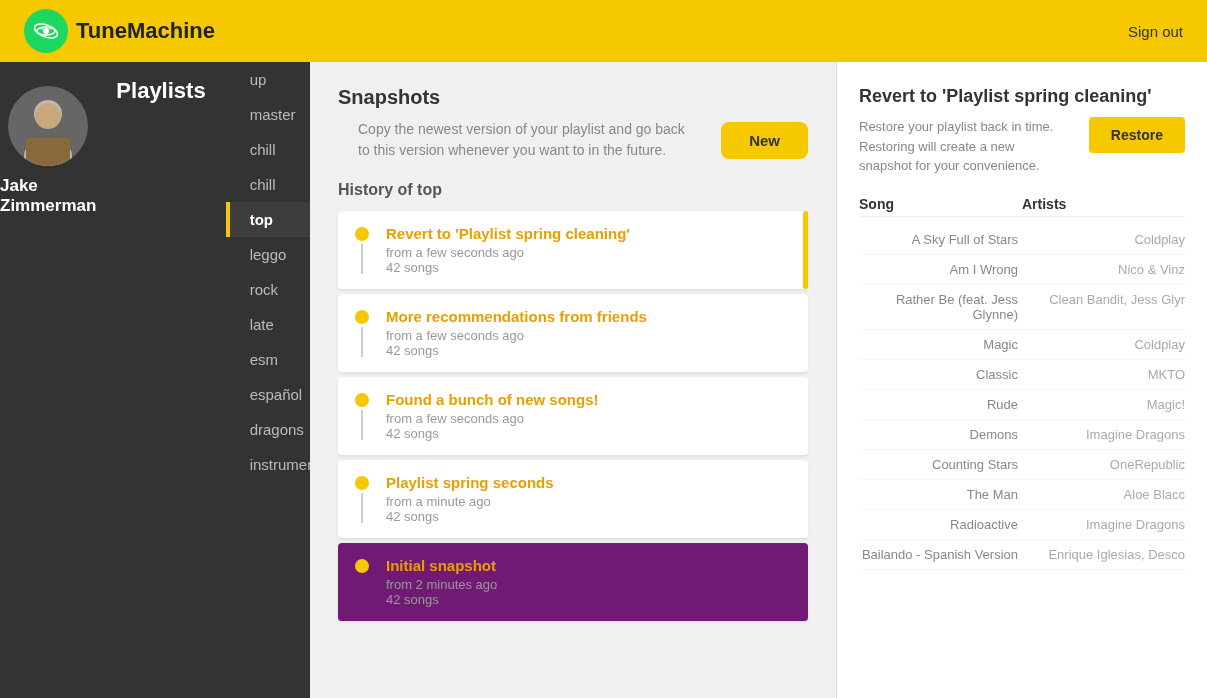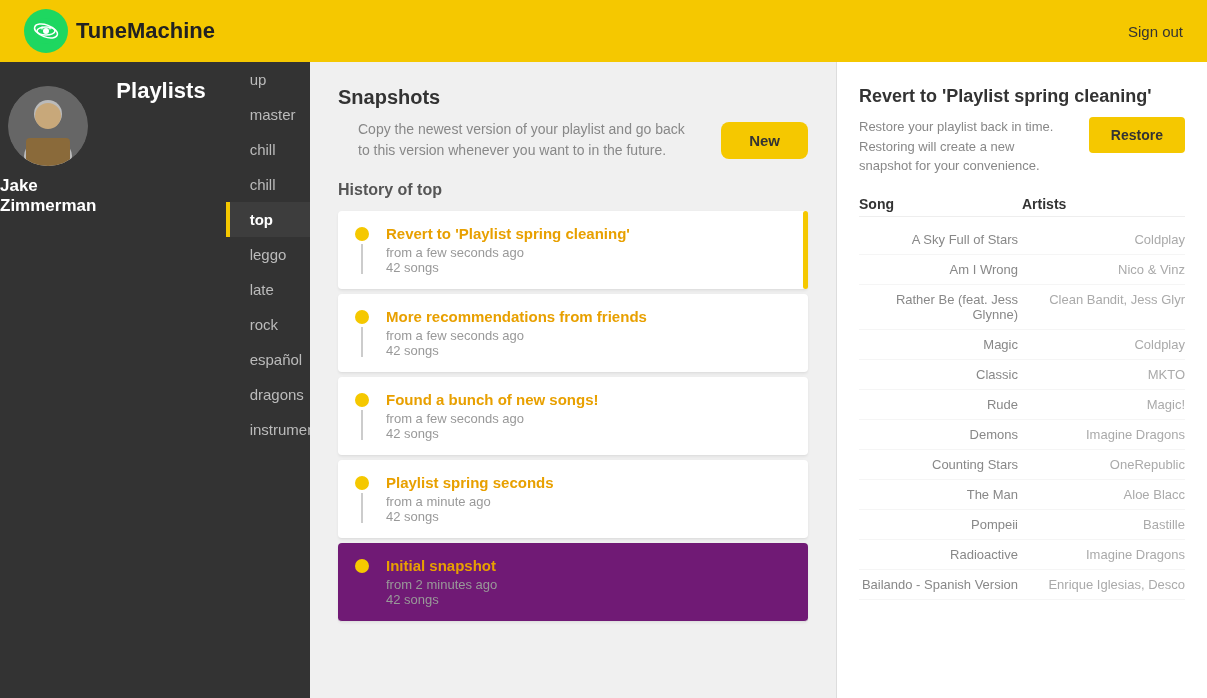--- a/index.html
+++ b/index.html
@@ -324,22 +324,23 @@
       <div id="username">Jake Zimmerman</div>
     </div>
     <div id="playlists-label">Playlists</div>
     <div id="sidebar-items">
     <div class="sidebar-item">up</div>
         <div class="sidebar-item">master</div>
         <div class="sidebar-item">chill</div>
         <div class="sidebar-item">chill</div>
         <div class="sidebar-item active">top</div>
         <div class="sidebar-item">leggo</div>
+        <div class="sidebar-item">rock</div>
         <div class="sidebar-item">late</div>
-        <div class="sidebar-item">rock</div>
+        <div class="sidebar-item">esm</div>
         <div class="sidebar-item">español</div>
         <div class="sidebar-item">dragons</div>
         <div class="sidebar-item">instrumental</div>
       </div>
   </div>
 
   <div id="center-panel">
     <div id="snapshots-title">Snapshots</div>
     <div id="snapshots-desc-row">
       <div id="snapshots-desc">Copy the newest version of your playlist and go back to this version whenever you want to in the future.</div>
@@ -446,24 +447,20 @@
         </div>
         <div class="song-row">
           <div class="song-name">Counting Stars</div>
           <div class="artist-name">OneRepublic</div>
         </div>
         <div class="song-row">
           <div class="song-name">The Man</div>
           <div class="artist-name">Aloe Blacc</div>
         </div>
         <div class="song-row">
-          <div class="song-name">Pompeii</div>
-          <div class="artist-name">Bastille</div>
-        </div>
-        <div class="song-row">
           <div class="song-name">Radioactive</div>
           <div class="artist-name">Imagine Dragons</div>
         </div>
         <div class="song-row">
           <div class="song-name">Bailando - Spanish Version</div>
           <div class="artist-name">Enrique Iglesias, Desco</div>
         </div>
       </div>
   </div>
 

